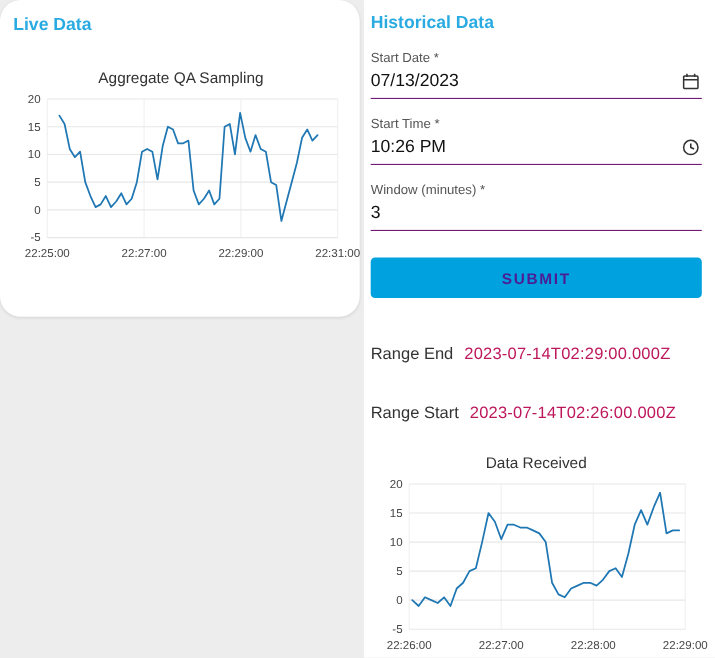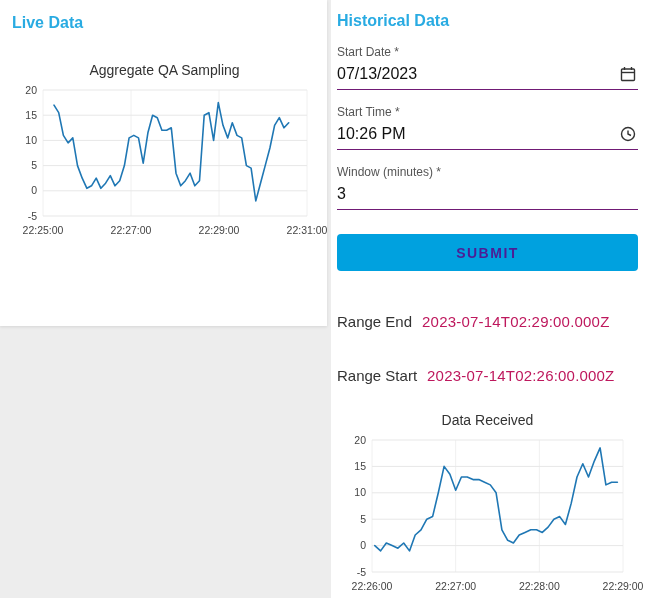--- a/index.html
+++ b/index.html
@@ -1,21 +1,21 @@
 <!DOCTYPE html>
 <html><head>
 <meta charset="utf-8">
 <style>
   * { margin:0; padding:0; box-sizing:border-box; }
   html,body { width:650px; height:598px; }
   body { background:#ededed; font-family:"Liberation Sans", sans-serif; overflow:hidden; }
   .app { display:flex; width:650px; height:598px; }
 
   .left-col { width:327px; }
-  .left-card { background:#fff; height:326px; padding:10px 8px 12px 10px; box-shadow:0 1px 3px rgba(0,0,0,.10); }
+  .left-card { background:#fff; height:288px; padding:10px 8px 12px 10px; box-shadow:0 1px 3px rgba(0,0,0,.10);border-radius:19px; }
   .panel-title { font-size:16px; font-weight:bold; color:#29abe2; }
   .left-card .panel-title { margin:4px 0 0 2px; }
 
   .chart-title { text-align:center; font-size:14px; font-weight:500; color:#333; }
   .left-chart-block { margin-top:30px; }
   svg.chart { display:block; margin:6px auto 0 auto; overflow:visible; }
   .tick { font-size:10.5px; fill:#444; font-family:"Liberation Sans", sans-serif; }
 
   .right-col { flex:1; background:#fff; margin-left:4px; padding:12px 12px 0 6px; }
 

